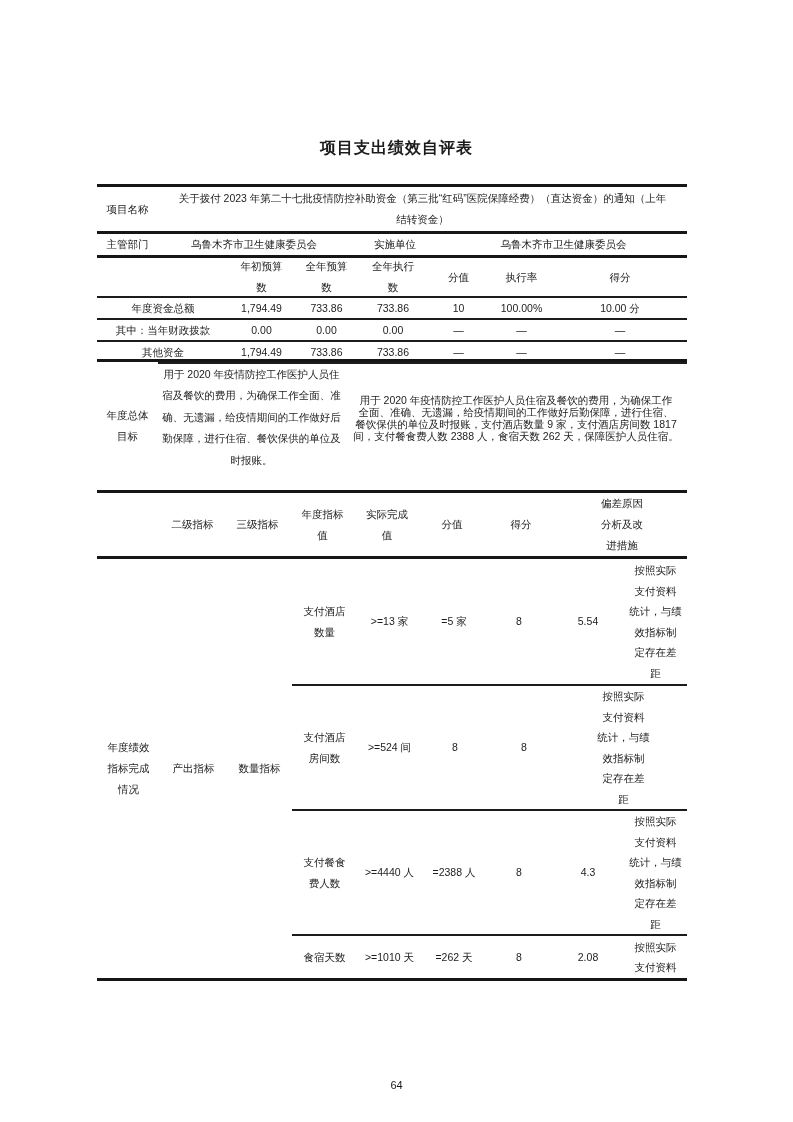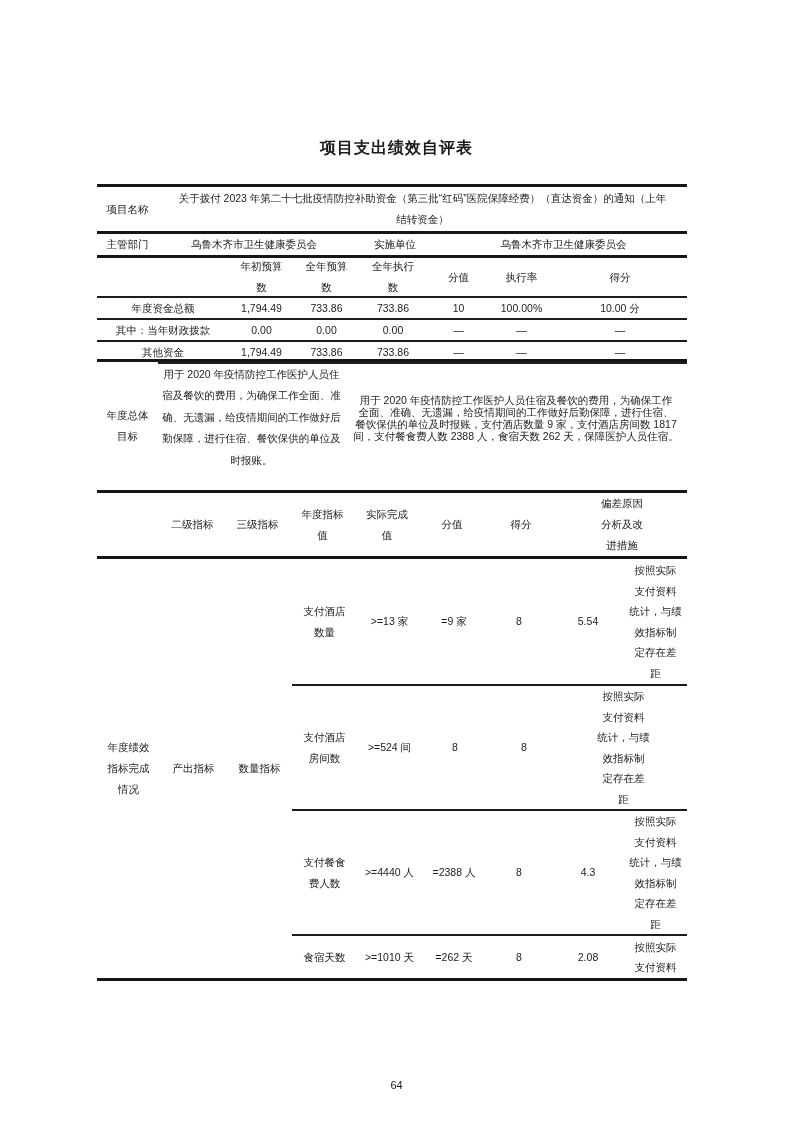--- a/index.html
+++ b/index.html
@@ -153,21 +153,21 @@
       <div class="cell w63 ml">年度绩效
 指标完成
 情况</div>
       <div class="cell w67">产出指标</div>
       <div class="cell w65">数量指标</div>
       <div class="stack">
         <div class="row h125">
           <div class="cell w65 ml">支付酒店
 数量</div>
           <div class="cell w65">&gt;=13 家</div>
-          <div class="cell w64">=9 家</div>
+          <div class="cell w64">=5 家</div>
           <div class="cell w66">8</div>
           <div class="cell w72">5.54</div>
           <div class="cell flex1 ml dev">按照实际
 支付资料
 统计，与绩
 效指标制
 定存在差
 距</div>
         </div>
         <div class="row h125 bt">

